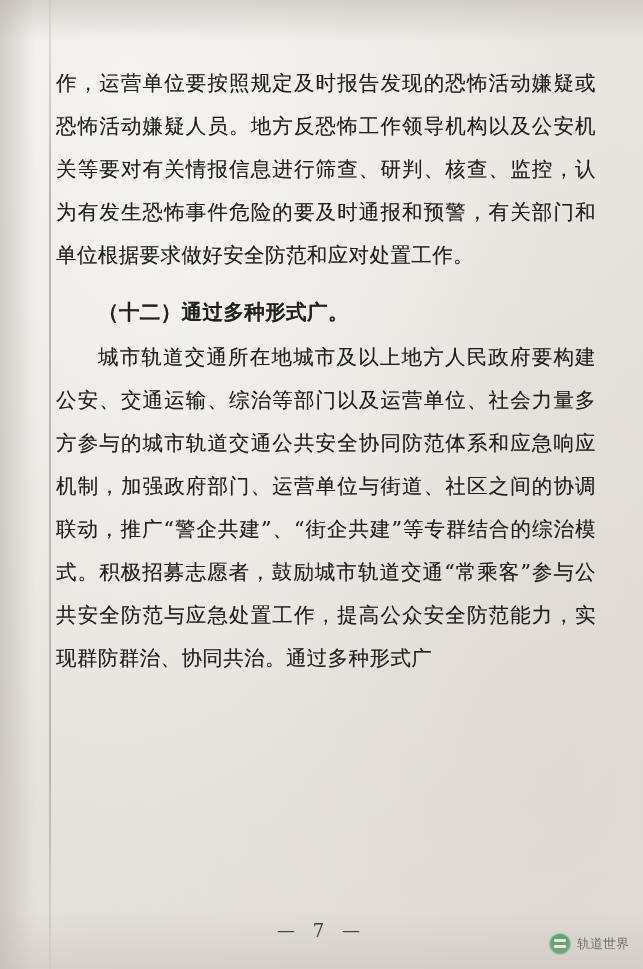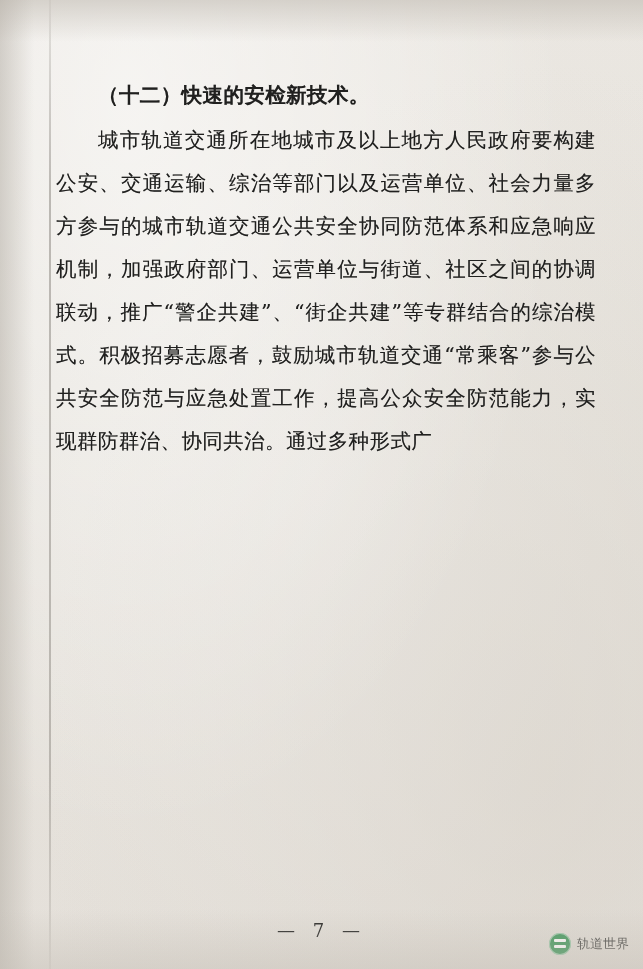--- a/index.html
+++ b/index.html
@@ -139,23 +139,24 @@
   }
 </style>
 </head>
 <body>
 
 <div class="page">
   <div class="paper-texture"></div>
   <div class="left-margin-line"></div>
 
   <div class="content">
+    <p class="para">作，运营单位要按照规定及时报告发现的恐怖活动嫌疑或恐怖活动嫌疑人员。地方反恐怖工作领导机构以及公安机关等要对有关情报信息进行筛查、研判、核查、监控，认为有发生恐怖事件危险的要及时通报和预警，有关部门和单位根据要求做好安全防范和应对处置工作。</p>
     <div class="spacer-sm"></div>
     <div class="spacer-sm"></div>
-    <p class="para heading">（十二）快速的安检新技术。</p>
+    <p class="para heading">（十二）通过多种形式广。</p>
     <p class="para indent">城市轨道交通所在地城市及以上地方人民政府要构建公安、交通运输、综治等部门以及运营单位、社会力量多方参与的城市轨道交通公共安全协同防范体系和应急响应机制，加强政府部门、运营单位与街道、社区之间的协调联动，推广“警企共建”、“街企共建”等专群结合的综治模式。积极招募志愿者，鼓励城市轨道交通“常乘客”参与公共安全防范与应急处置工作，提高公众安全防范能力，实现群防群治、协同共治。通过多种形式广</p>
   </div>
 
   <div class="page-number">— 7 —</div>
 
   <div class="watermark">
     <div class="wm-logo"></div>
     <div class="wm-text">轨道世界</div>
   </div>
 

